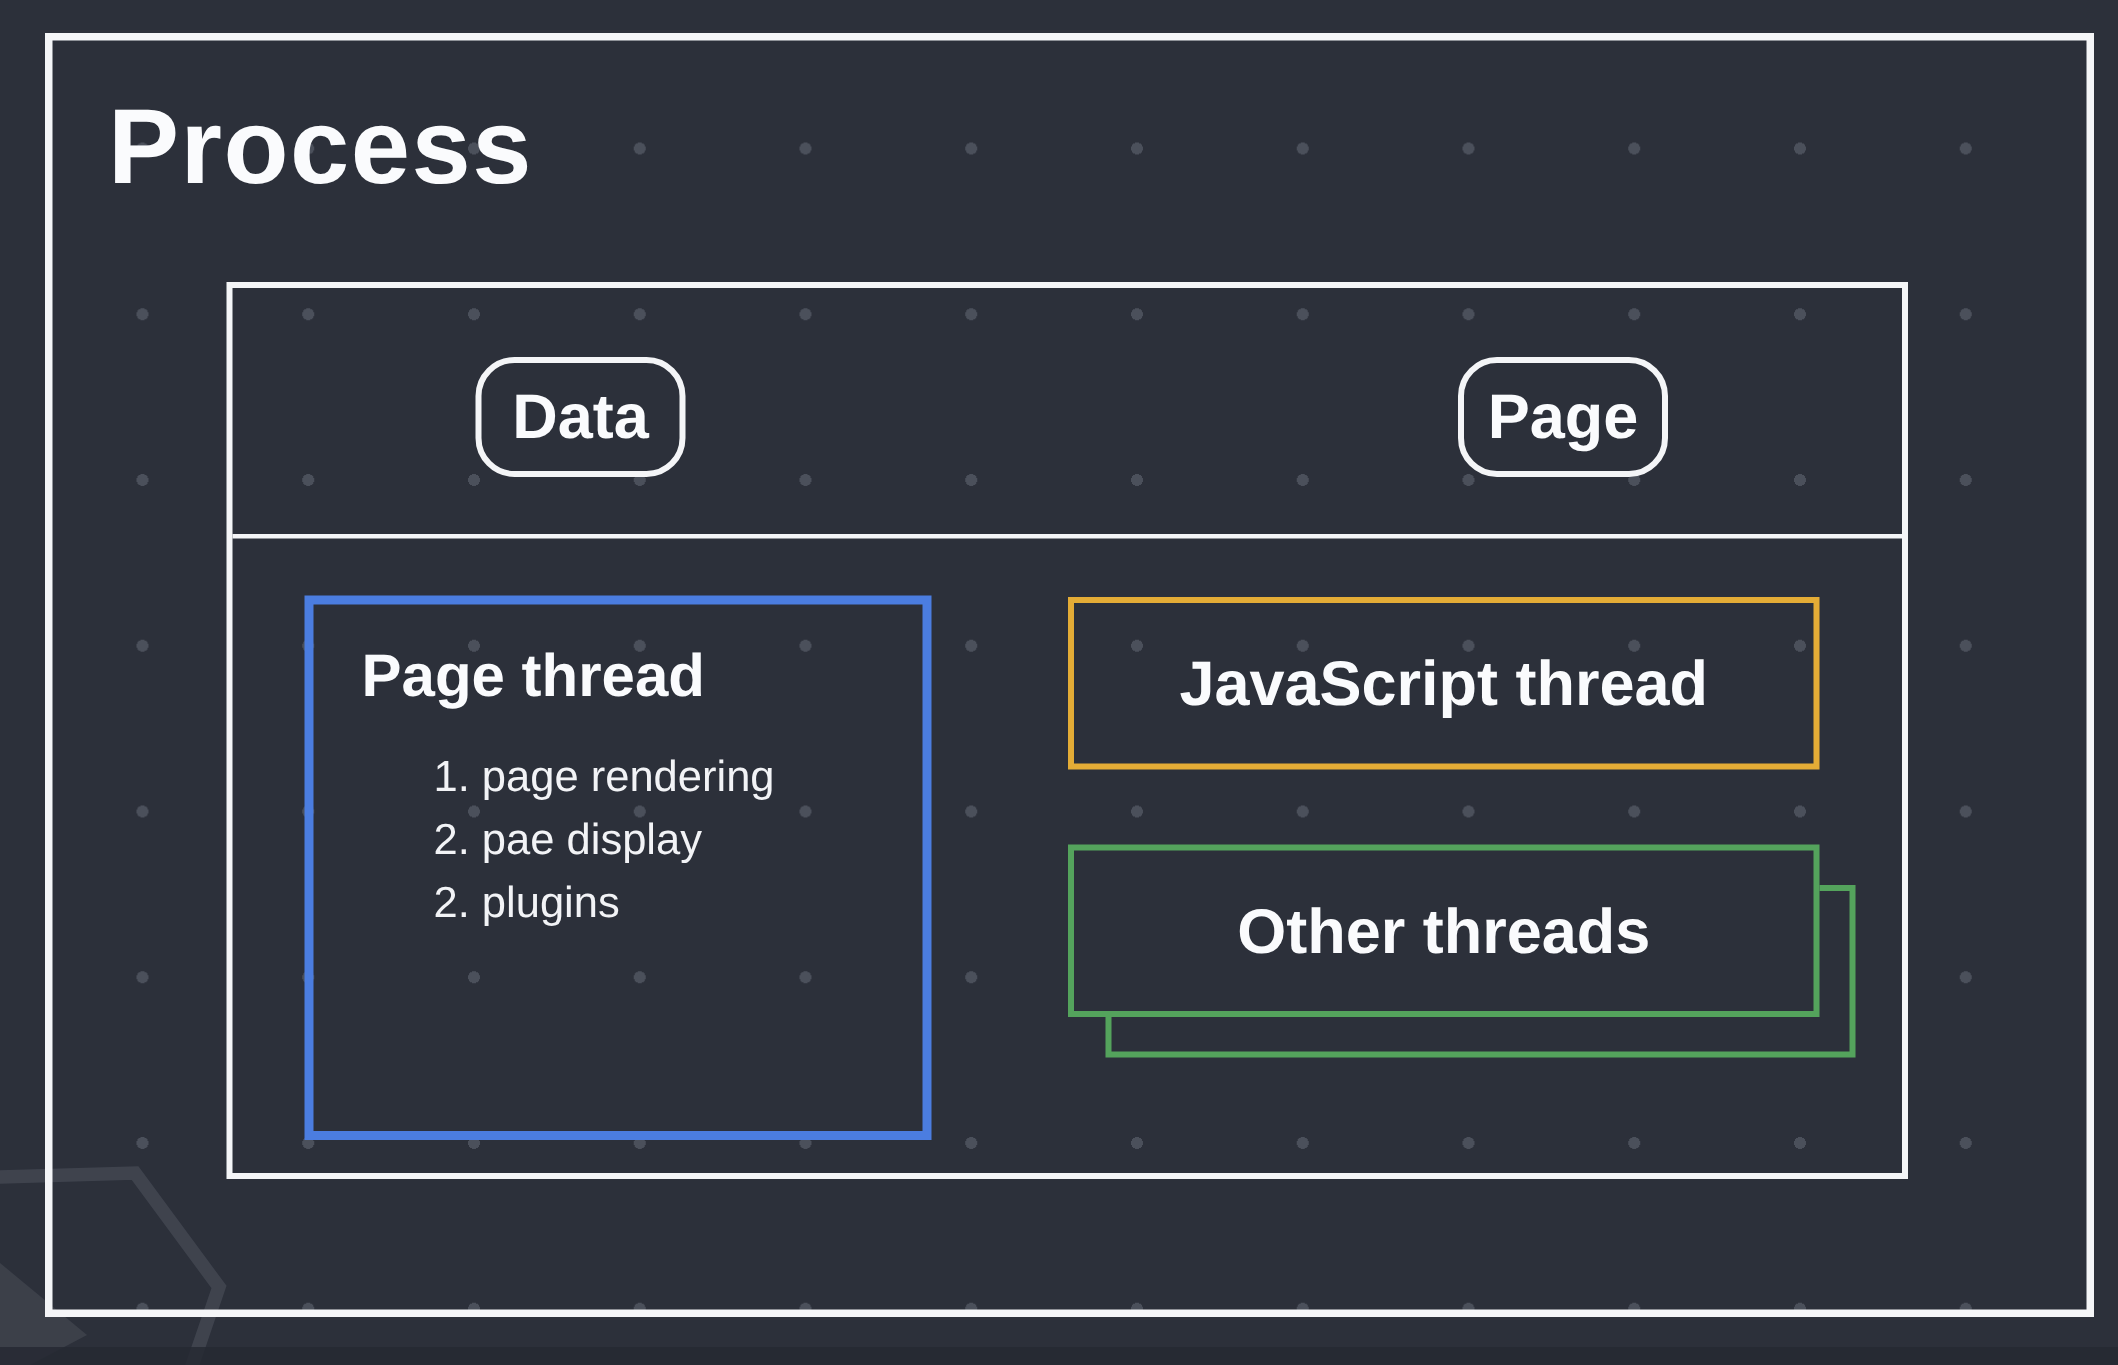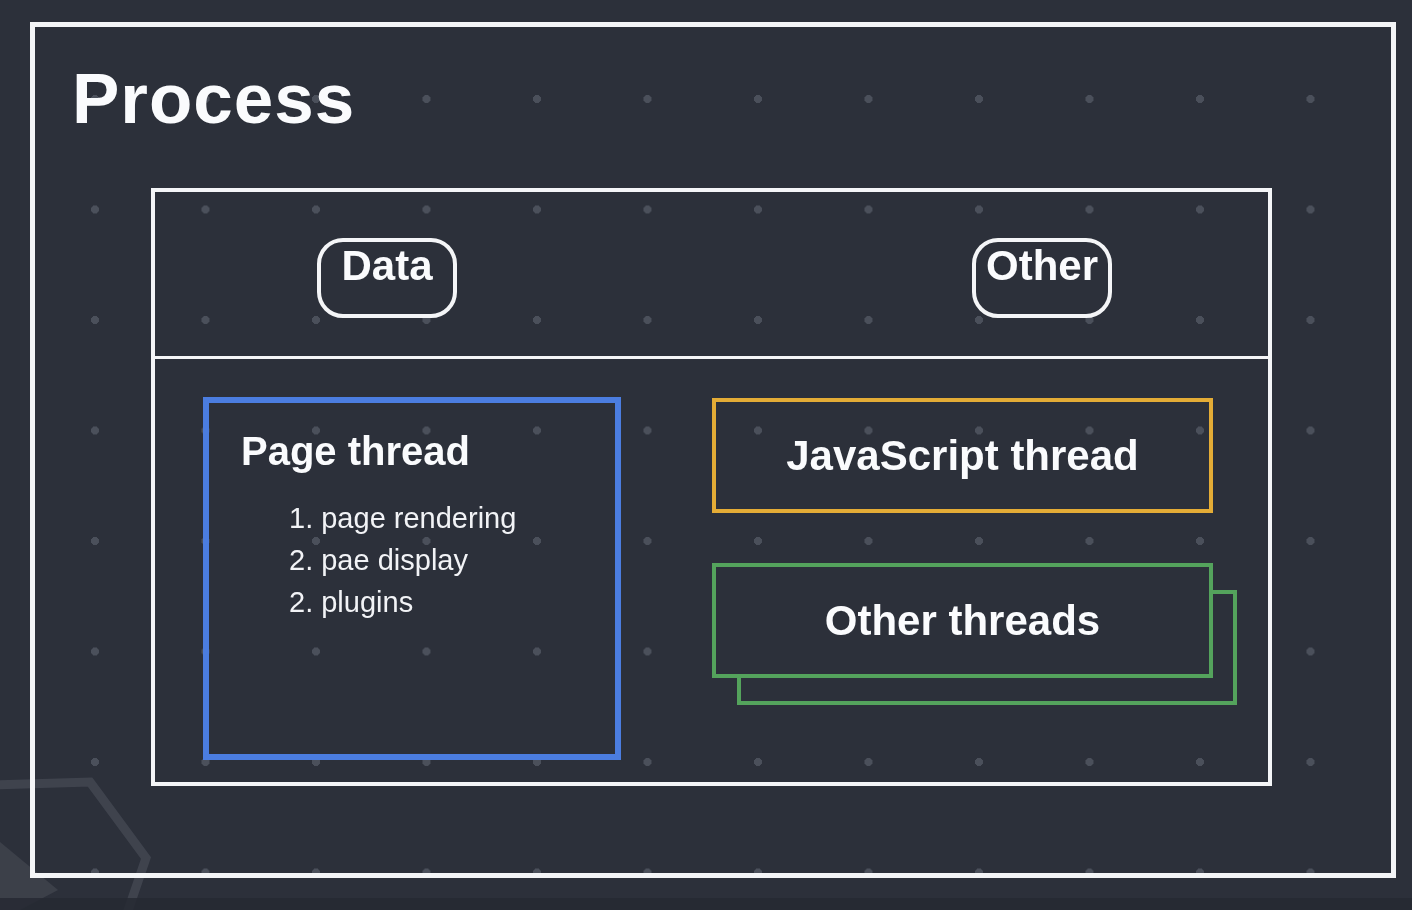--- a/index.html
+++ b/index.html
@@ -38,21 +38,21 @@
     border: 4px solid #f4f5f7;
   }
   .section-divider {
     position: absolute; left: 0; top: 164px;
     width: 100%; height: 3px; background: #f4f5f7;
   }
   .pill {
     position: absolute; top: 46px;
     width: 140px; height: 80px;
     border: 4px solid #f4f5f7; border-radius: 26px;
-    display: flex; justify-content: center;
+    display: flex; align-items: center; justify-content: center;
     font-size: 42px; font-weight: bold; color: #fafbfd;
   }
   .pill-data  { left: 162px; }
   .pill-code  { left: 488px; }
   .pill-files { left: 817px; }
   .page-thread-box {
     position: absolute; left: 48px; top: 205px;
     width: 418px; height: 363px;
     border: 6px solid #4b7de0;
   }
@@ -98,21 +98,21 @@
   <div class="outer-frame"></div>
 
   <div class="page-title">Process</div>
 
   <div class="inner-box">
 
     <div class="pill pill-data">
       <span>Data</span>
     </div>
     <div class="pill pill-files">
-      <span>Other</span>
+      <span>Page</span>
     </div>
 
     <div class="section-divider"></div>
 
     <div class="page-thread-box">
       <div class="page-thread-title">Page thread</div>
       <ul class="page-thread-list">
         <li>1. page rendering</li>
         <li>2. pae display</li>
         <li>2. plugins</li>

